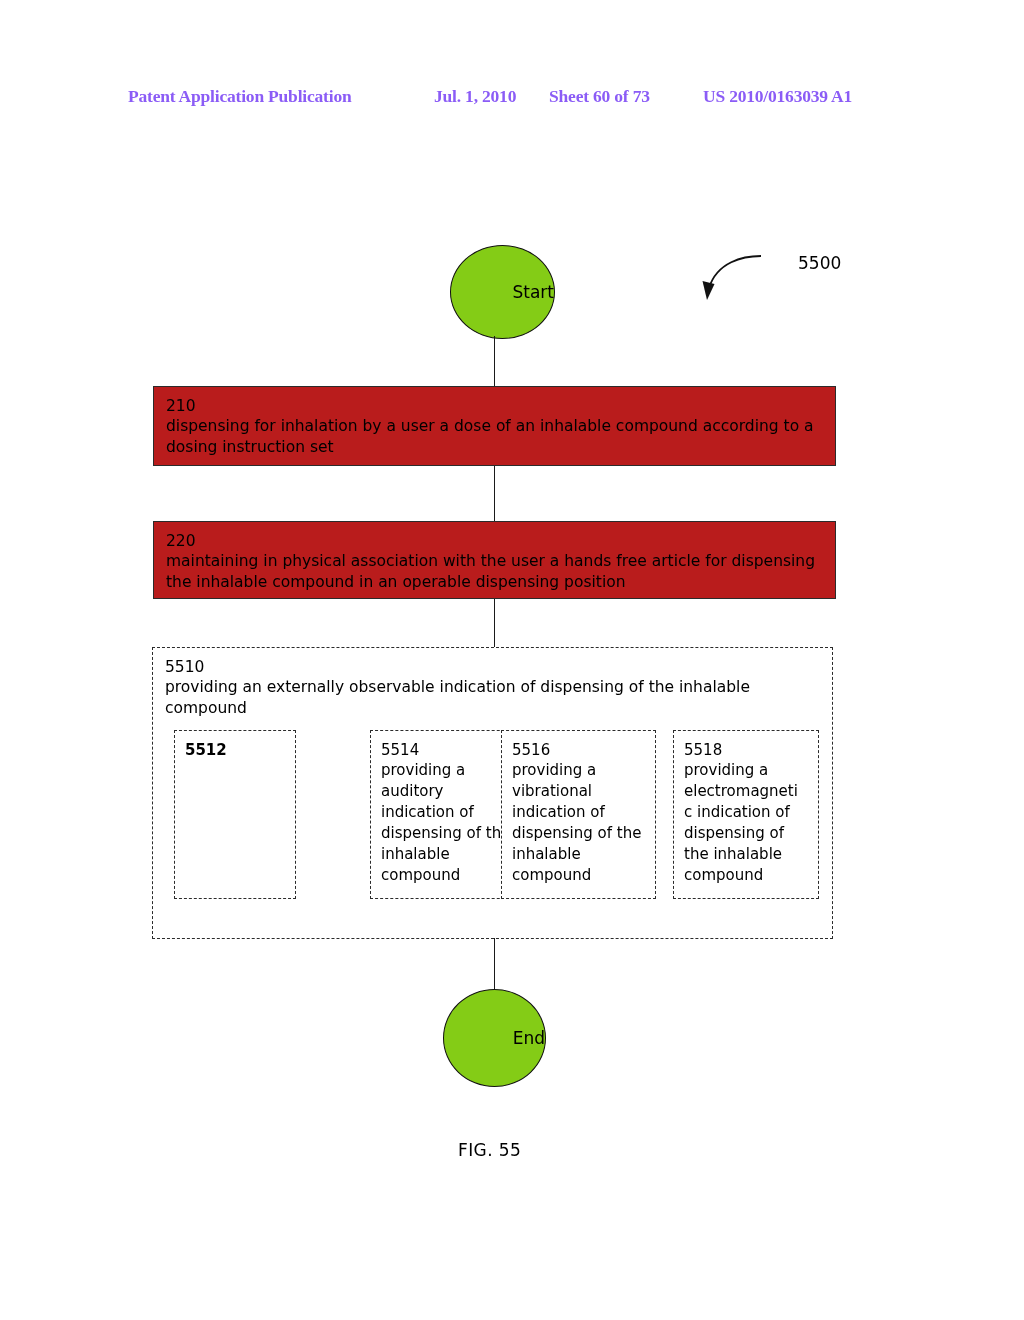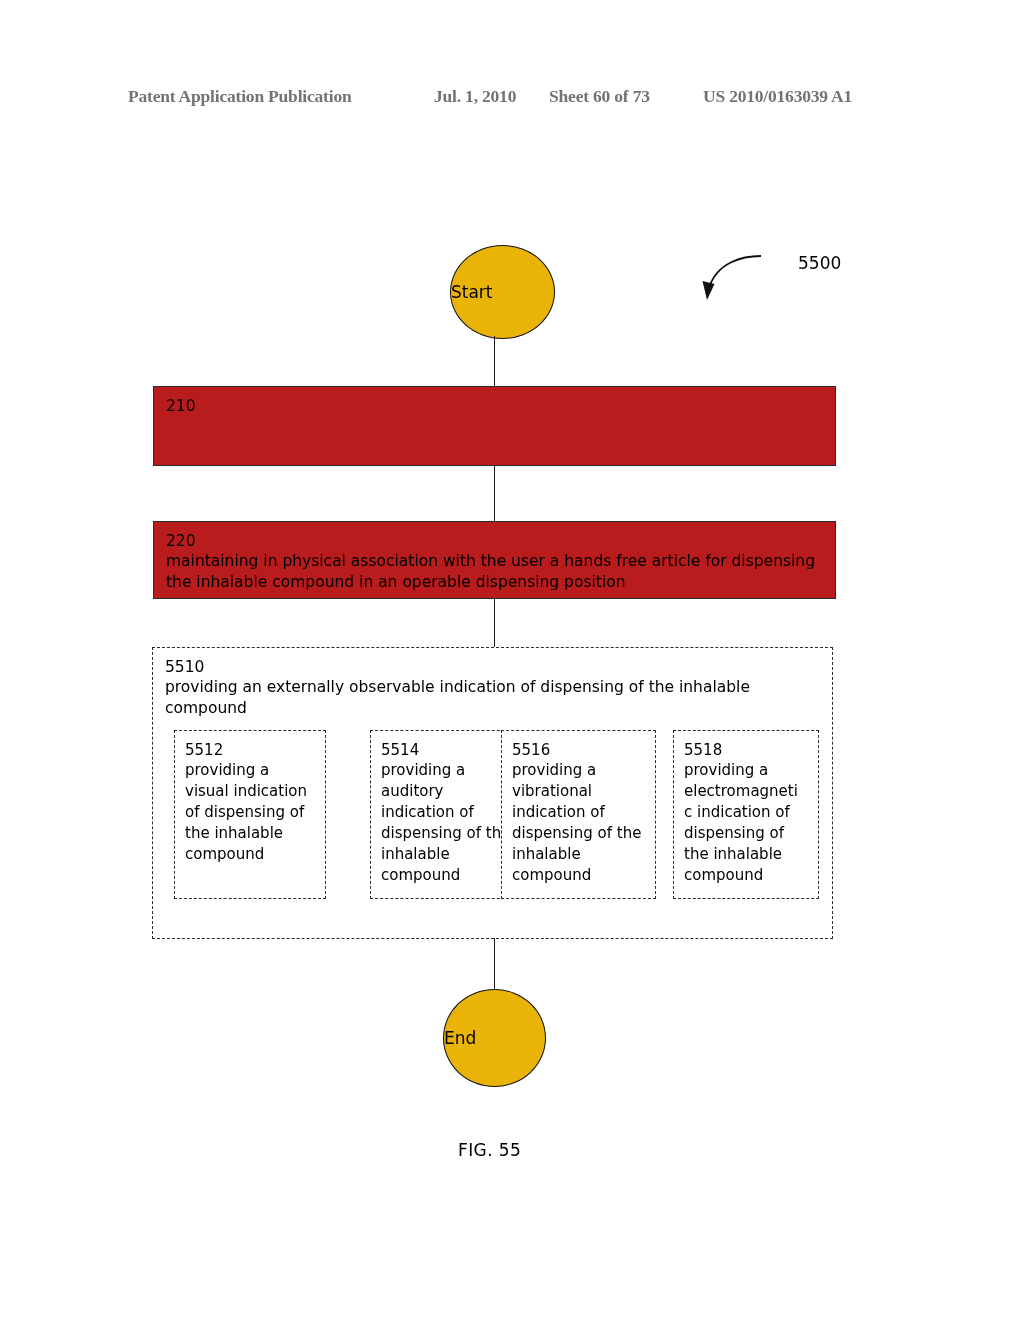--- a/index.html
+++ b/index.html
@@ -20,36 +20,36 @@
   .header {
     position: absolute;
     left: 0;
     top: 86px;
     width: 1024px;
     height: 24px;
     font-family: "Liberation Serif", serif;
     font-weight: bold;
     font-size: 17.5px;
     letter-spacing: -0.2px;
-    color: #737373;
+    color: #8b5cf6;
   }
   .header .hdr-pub   { position: absolute; left: 128px;  top: 0; white-space: nowrap; }
   .header .hdr-date  { position: absolute; left: 434px;  top: 0; white-space: nowrap; }
   .header .hdr-sheet { position: absolute; left: 549px;  top: 0; white-space: nowrap; }
   .header .hdr-num   { position: absolute; left: 703px;  top: 0; white-space: nowrap; text-align: center; }
 
   
   .terminator {
     position: absolute;
     border: 1.6px solid #111;
     border-radius: 50%;
-    background: #eab308;
+    background: #84cc16;
     display: flex;
     align-items: center;
-    justify-content: flex-start;
+    justify-content: flex-end;
     font-size: 17px;
     color: #000;
   }
   #node-start { left: 450px; top: 245px; width: 103px; height: 92px; }
   #node-end   { left: 443px; top: 989px; width: 101px; height: 96px; }
 
   
   .box-solid {
     position: absolute;
     border: 1.5px solid #2b2b2b;
@@ -76,21 +76,21 @@
   }
 
   
   .subbox {
     position: absolute;
     border: 1.5px dashed #2b2b2b;
     background: #fff;
     box-sizing: border-box;
     padding: 9px 8px 8px 10px;
   }
-  #box-5512 { left: 174px; top: 730px; width: 152px; height: 169px; }
+  #box-5512 { left: 174px; top: 730px; width: 122px; height: 169px; font-weight: bold; }
   #box-5514 { left: 330px; top: 730px; width: 150px; height: 169px; margin-left: 40px; }
   #box-5516 { left: 501px; top: 730px; width: 155px; height: 169px; }
   #box-5518 { left: 673px; top: 730px; width: 146px; height: 169px; }
 
   
   .ref-num {
     display: block;
     font-size: 15.5px;
     line-height: 19px;
     white-space: nowrap;
@@ -161,39 +161,39 @@
 <svg id="callout-5500-arrow" viewBox="0 0 70 56">
   <path d="M66 8 C 48 8, 22 14, 14 40" stroke="#111" stroke-width="1.8" fill="none"></path>
   <path d="M12 52 L 7.5 33 L 19.5 36 Z" fill="#111"></path>
 </svg>
 <span id="callout-5500-label">5500</span>
 
 <div class="connector" id="conn-start-210"></div>
 
 <div class="box-solid" id="box-210">
   <span class="ref-num">210</span>
+  <span class="box-body">dispensing for inhalation by a user a dose of an inhalable compound according to a dosing instruction set</span>
 </div>
 
 <div class="connector" id="conn-210-220"></div>
 
 <div class="box-solid" id="box-220">
   <span class="ref-num">220</span>
   <span class="box-body">maintaining in physical association with the user a hands free article for dispensing the inhalable compound in an operable dispensing position</span>
 </div>
 
 <div class="connector" id="conn-220-5510"></div>
 
 <div class="box-dashed" id="box-5510">
   <span class="ref-num">5510</span>
   <span class="box-body">providing an externally observable indication of dispensing of the inhalable compound</span>
 </div>
 
 <div class="subbox" id="box-5512">
   <span class="ref-num">5512</span>
-  <span class="box-body">providing a visual indication of dispensing of the inhalable compound</span>
 </div>
 
 <div class="subbox" id="box-5514">
   <span class="ref-num">5514</span>
   <span class="box-body">providing a auditory indication of dispensing of the inhalable compound</span>
 </div>
 
 <div class="subbox" id="box-5516">
   <span class="ref-num">5516</span>
   <span class="box-body">providing a vibrational indication of dispensing of the inhalable compound</span>

